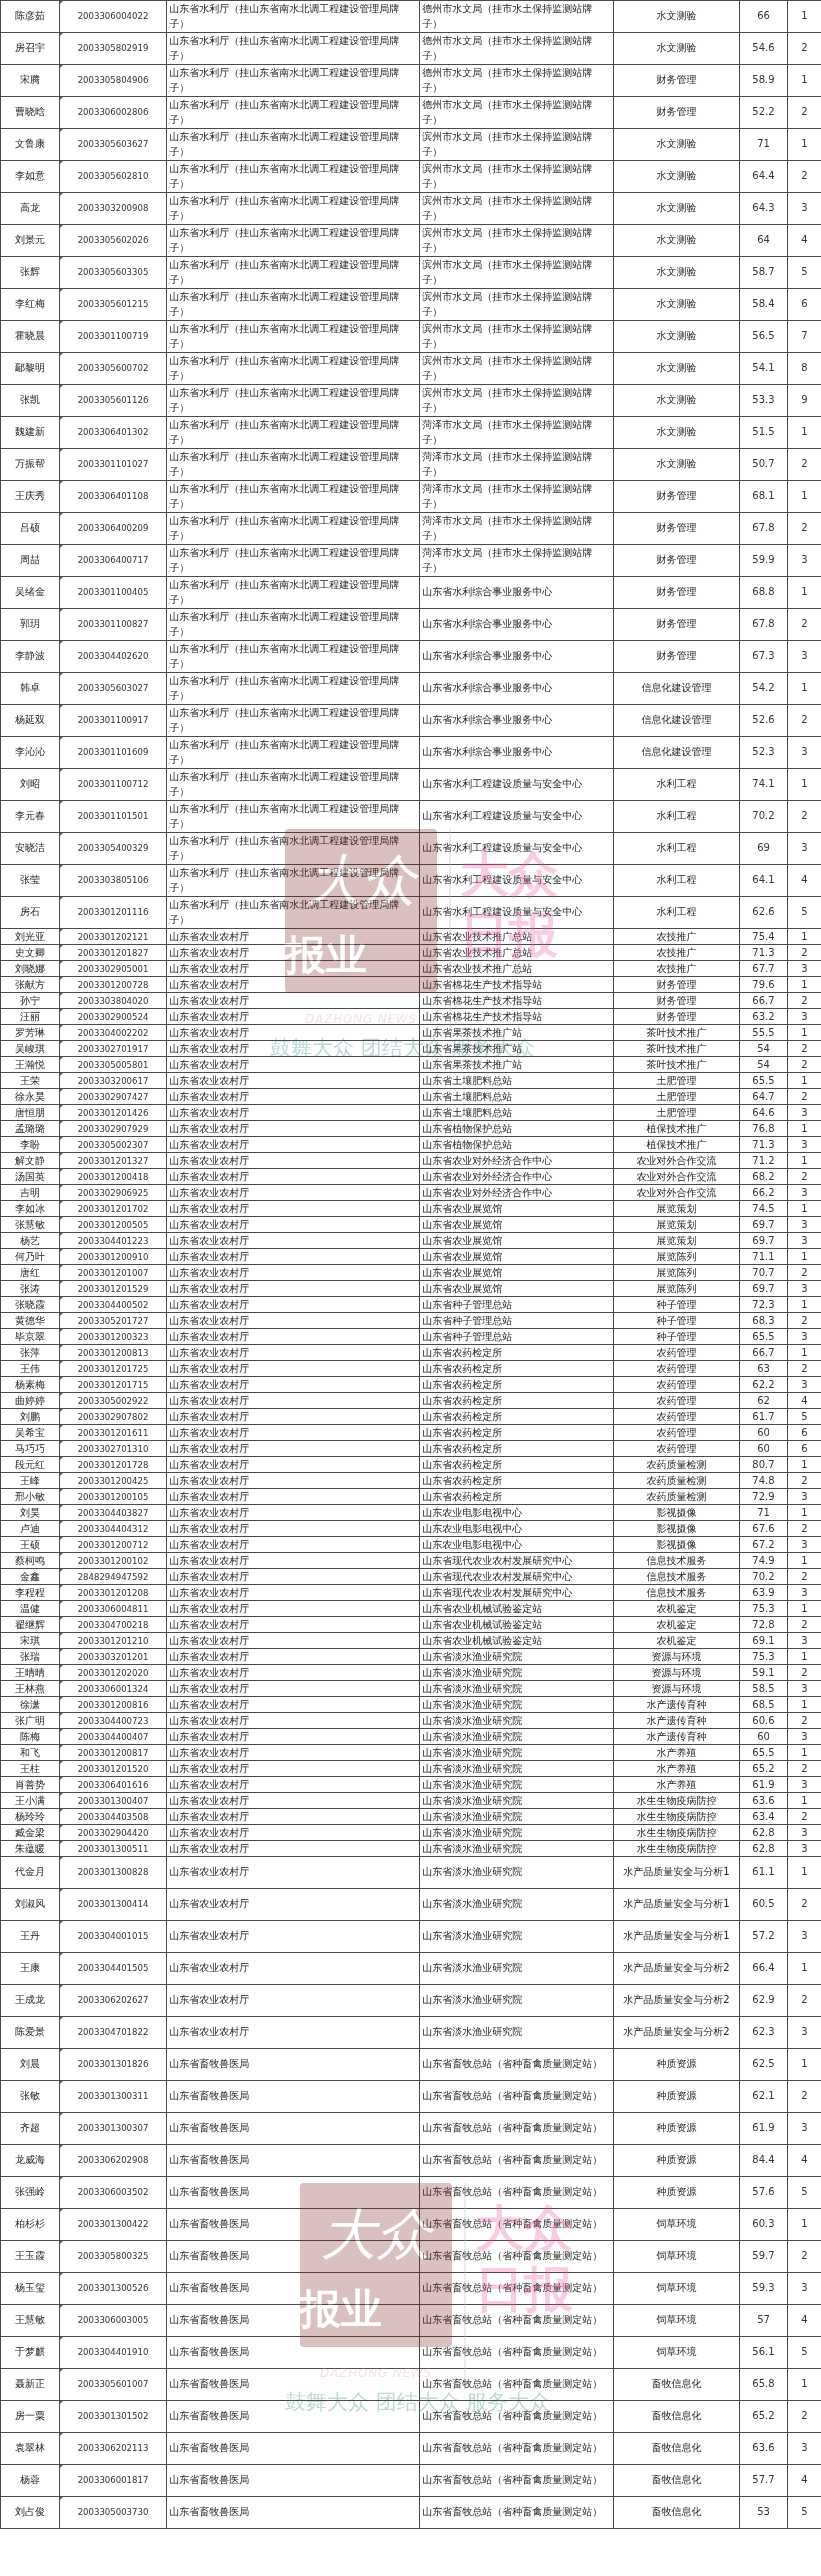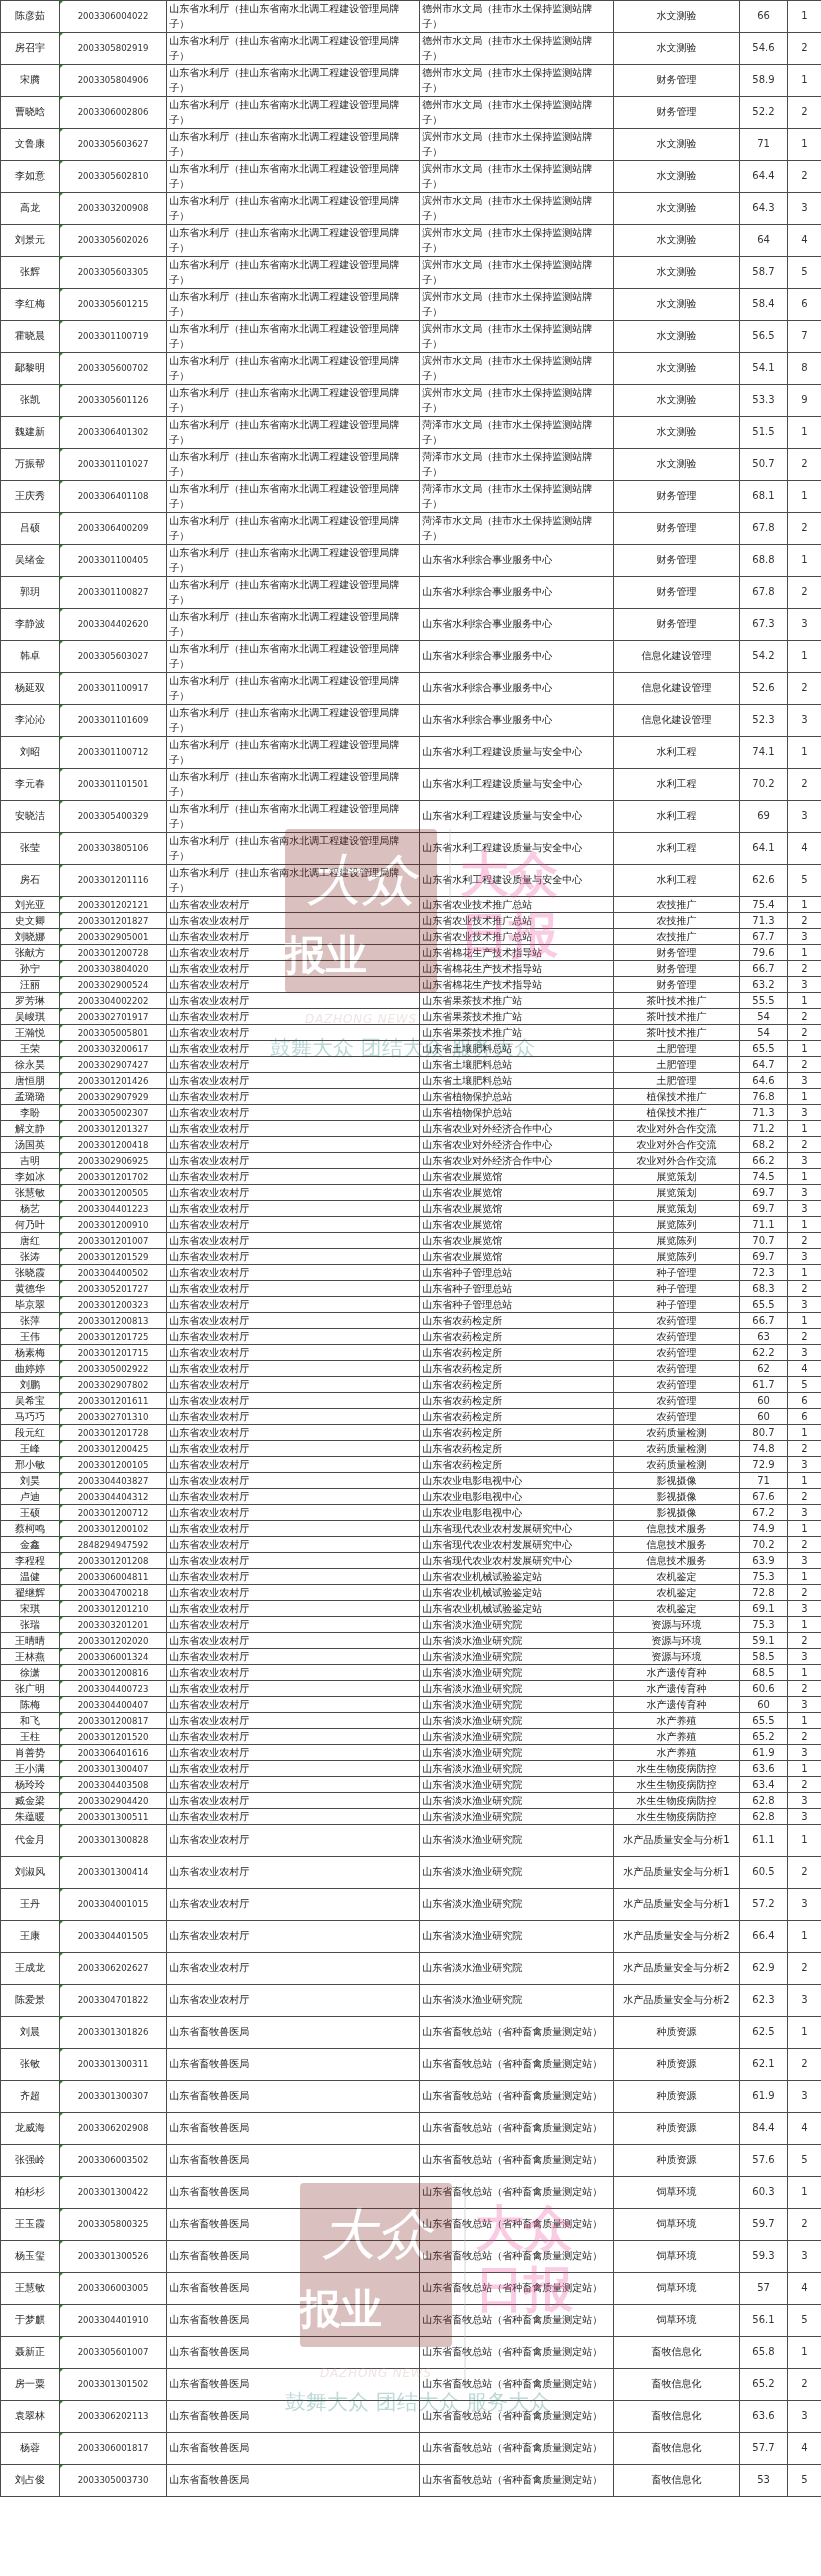--- a/index.html
+++ b/index.html
@@ -187,20 +187,29 @@
       <tr class="tall">
     <td class="name">吕硕</td>
     <td class="id">2003306400209</td>
     <td class="dept">山东省水利厅（挂山东省南水北调工程建设管理局牌子）</td>
     <td class="unit">菏泽市水文局（挂市水土保持监测站牌子）</td>
     <td class="pos">财务管理</td>
     <td class="score">67.8</td>
     <td class="rank">2</td>
   </tr>
       <tr class="tall">
+    <td class="name">周喆</td>
+    <td class="id">2003306400717</td>
+    <td class="dept">山东省水利厅（挂山东省南水北调工程建设管理局牌子）</td>
+    <td class="unit">菏泽市水文局（挂市水土保持监测站牌子）</td>
+    <td class="pos">财务管理</td>
+    <td class="score">59.9</td>
+    <td class="rank">3</td>
+  </tr>
+      <tr class="tall">
     <td class="name">吴绪金</td>
     <td class="id">2003301100405</td>
     <td class="dept">山东省水利厅（挂山东省南水北调工程建设管理局牌子）</td>
     <td class="unit">山东省水利综合事业服务中心</td>
     <td class="pos">财务管理</td>
     <td class="score">68.8</td>
     <td class="rank">1</td>
   </tr>
       <tr class="tall">
     <td class="name">郭玥</td>

